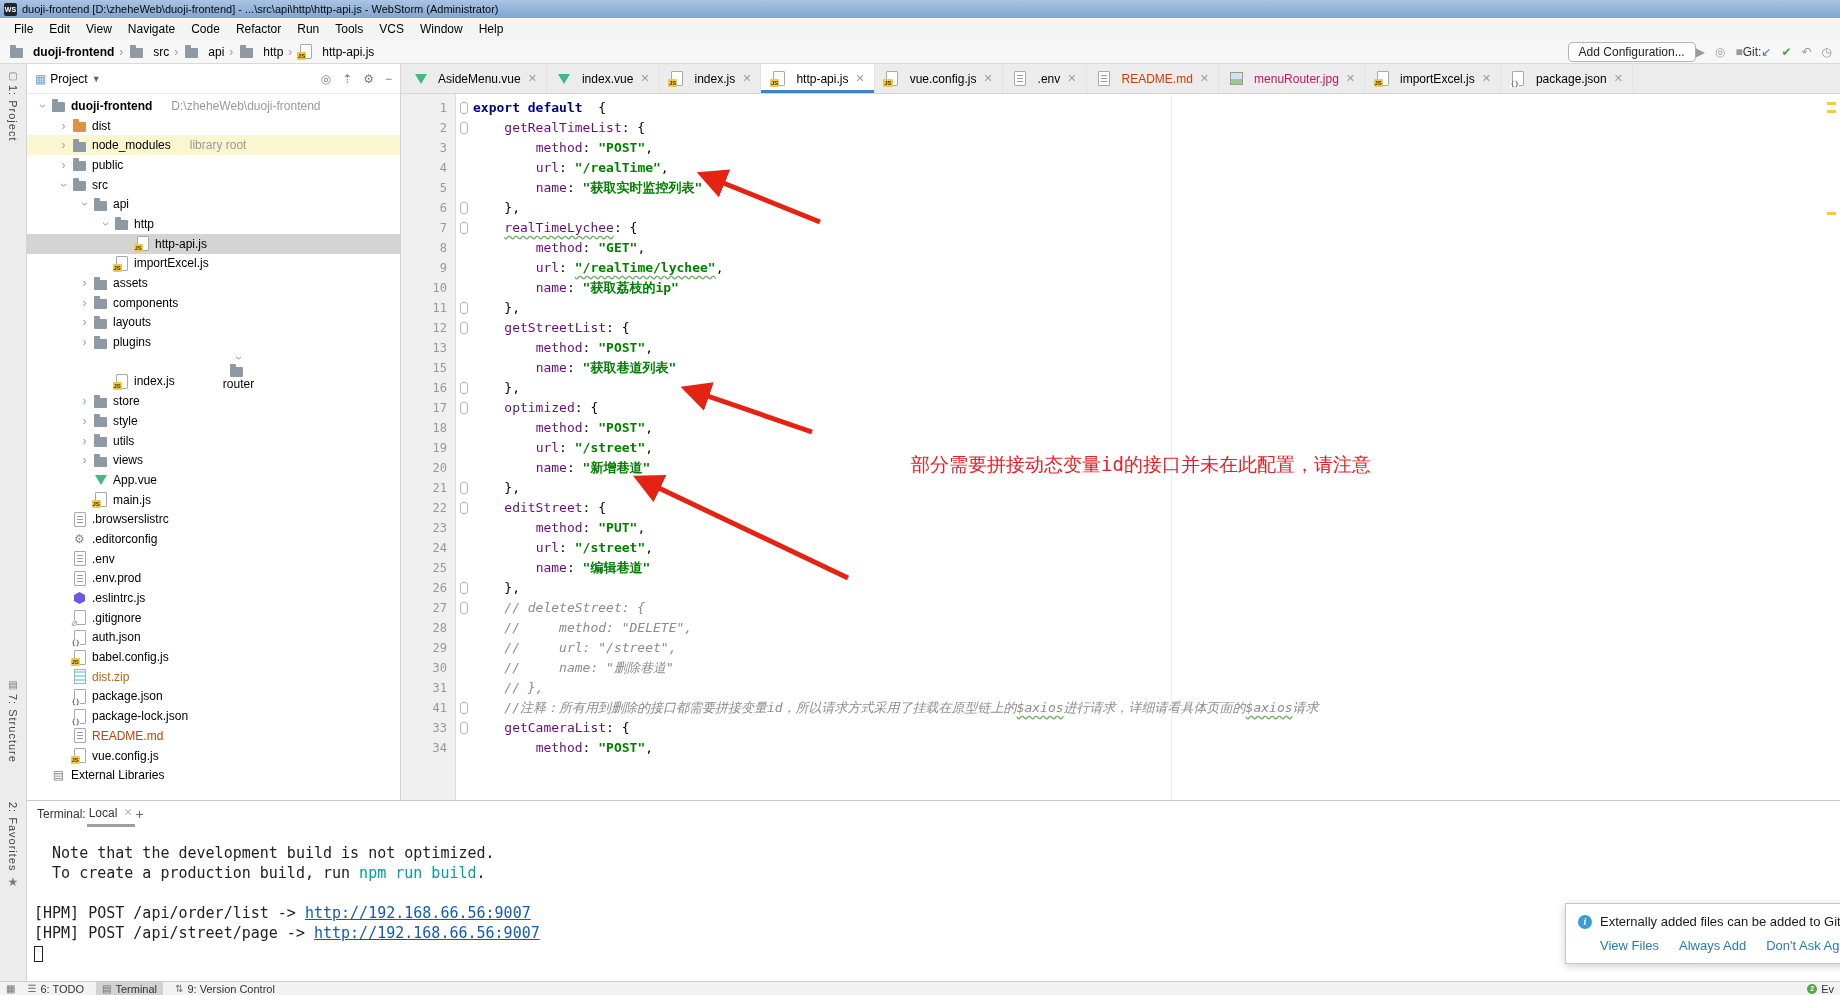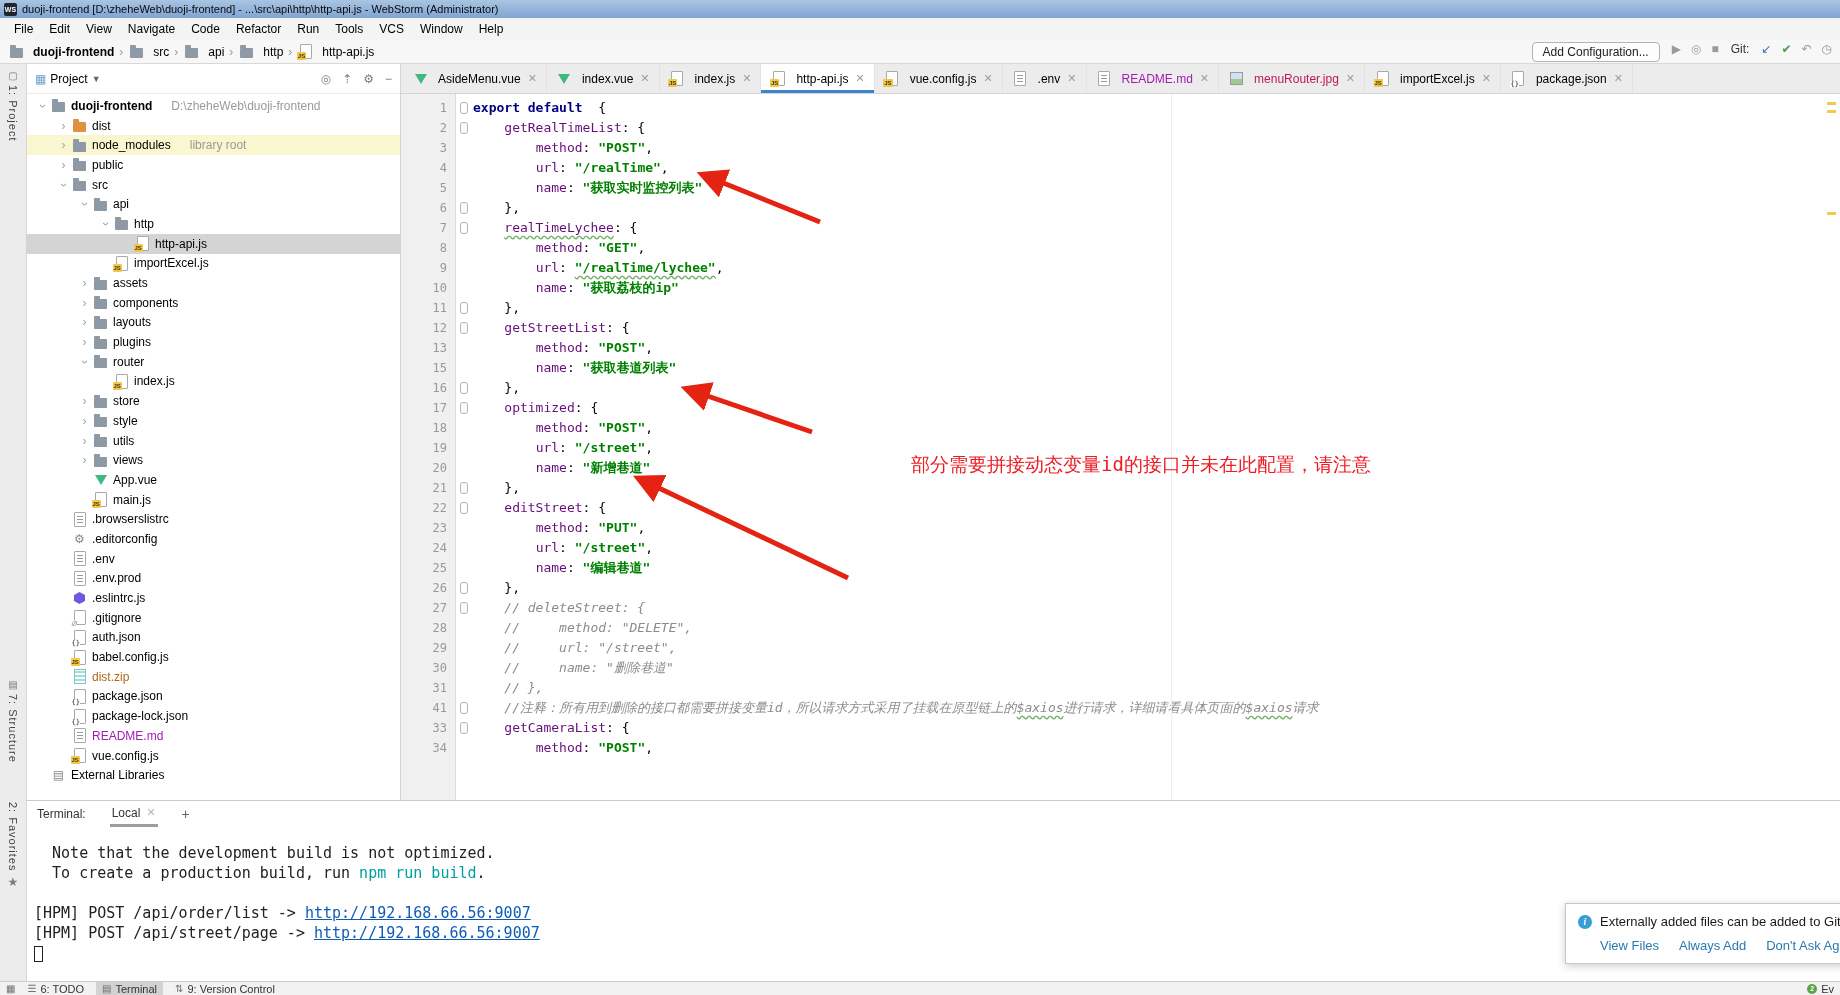--- a/index.html
+++ b/index.html
@@ -16,21 +16,21 @@
   .menu-bar{height:22px;background:#f4f4f4;display:flex;align-items:center;padding-left:6px}
   .menu-item{padding:2px 8px;cursor:default}
 
   
   .crumb-bar{height:23px;background:#f7f7f7;border-bottom:1px solid #d8d8d8;display:flex;
              align-items:center;padding:0 8px}
   .crumbs{display:flex;align-items:center;gap:4px}
   .crumb{display:flex;align-items:center;gap:4px}
   .crumb.bold{font-weight:bold}
   .crumb-sep{color:#9a9a9a;padding:0 1px}
-  .toolbar-right{margin-left:auto;display:flex;align-items:flex-start;gap:12px}
+  .toolbar-right{margin-left:auto;display:flex;align-items:center;gap:0}
   .add-config{border:1px solid #b4b4b4;border-radius:4px;background:#fdfdfd;padding:2px 10px;
               font-size:12px;color:#222}
   .tb-ico{color:#9a9a9a;font-size:12px}
   .tb-ico.blue{color:#3b76c2}.tb-ico.green{color:#4e9b53}
   .git-label{color:#333}
 
   
   .left-strip{position:absolute;left:0;top:64px;width:26px;height:917px;background:#ececec;
               border-right:1px solid #d5d5d5}
   .strip-item{position:absolute;left:0;width:26px;display:flex;flex-direction:column;align-items:center;gap:4px;color:#444}
@@ -46,21 +46,21 @@
 
   .tree{padding-top:2px}
   .trow{height:19.7px;display:flex;align-items:center;white-space:nowrap;font-size:12px}
   .trow.selected{background:#d4d4d4}
   .trow.highlight{background:#faf6cf}
   .trow .bold{font-weight:bold}
   .textra{color:#9a9a9a;margin-left:19px}
   .chev{width:15px;flex:0 0 auto;text-align:center;color:#9aa4ad;font-size:12px;line-height:1}
   .chev.open{transform:rotate(90deg)}
   .chev.none{visibility:hidden}
-  .lab-orange{color:#b26818}.lab-blue{color:#a21caf}.lab-green{color:#be185d}
+  .lab-orange{color:#b26818}.lab-blue{color:#c2410c}.lab-green{color:#be185d}
 
   
   .fic{width:17px;flex:0 0 auto;display:inline-flex;justify-content:center;align-items:center;margin-right:4px}
   .fo{display:inline-block;width:13px;height:10px;background:#8d99a4;border-radius:1px;position:relative;margin-top:3px}
   .fo::before{content:'';position:absolute;top:-3px;left:0;width:6px;height:3px;background:inherit;border-radius:1px 1px 0 0}
   .fo.o{background:#e0913f}
   .fi{display:inline-block;width:10px;height:13px;background:#fff;border:1px solid #a9a9a9;border-radius:1px;position:relative}
   .fi .jsb{position:absolute;left:-4px;bottom:-2px;background:#f2c84b;color:#43350a;font:bold 6px/1 "Liberation Sans";padding:1px;border-radius:1px}
   .fi.t::before{content:'';position:absolute;left:2px;top:3px;width:6px;height:1px;background:#9a9a9a;box-shadow:0 3px 0 #9a9a9a,0 6px 0 #9a9a9a}
   .fi .jb{position:absolute;left:-3px;bottom:-3px;color:#6b6b6b;font:bold 7px/1 "DejaVu Sans Mono",monospace;background:#fff}
@@ -96,21 +96,21 @@
   .c-c{color:#8c8c8c;font-style:italic}
   .c-cw{color:#8c8c8c;font-style:italic;text-decoration:underline wavy #6fae62;text-underline-offset:3px}
   .red-note{position:absolute;left:510px;top:360px;color:#ed1b24;font-size:19px;white-space:nowrap;z-index:2}
   .stripe-mark{position:absolute;right:4px;width:9px;height:3px;background:#f0cb4c;z-index:2}
 
   
   .arrows{position:absolute;left:0;top:0;width:1840px;height:995px;pointer-events:none;z-index:6}
 
   
   .terminal{position:absolute;left:27px;top:800px;right:0;height:181px;background:#fff;border-top:1px solid #c9c9c9}
-  .term-header{height:26px;display:flex;align-items:center;gap:24px;padding-left:10px;font-size:12px;color:#333}
+  .term-header{height:26px;display:flex;align-items:center;gap:1px;padding-left:10px;font-size:12px;color:#333}
   .term-tab{display:flex;align-items:center;gap:6px;padding:4px 2px;border-bottom:3px solid #9e9e9e}
   .term-tab .close{color:#b5b5b5;font-size:11px}
   .term-plus{color:#666;font-size:14px}
   .term-body{padding:16px 0 0 7px;font-family:"DejaVu Sans Mono",monospace;font-size:15px;line-height:20px;
              white-space:pre;color:#222}
   .t-link{color:#0f5bb5;text-decoration:underline}
   .t-cyan{color:#00a0a0}
   .t-cursor{display:inline-block;width:7px;height:14px;border:1px solid #222;vertical-align:middle}
 
   
@@ -329,21 +329,21 @@
         </span>
         <span>layouts</span>
       </div>
       <div class="trow" style="padding-left: 50px;">
         <span class="chev ">›</span>
         <span class="fic">
           <i class="fo"></i>
         </span>
         <span>plugins</span>
       </div>
-      <div class="trow" style="padding-left: 50px;">
+      <div class="trow" style="padding-left: 50px; flex-direction: column;">
         <span class="chev open">›</span>
         <span class="fic">
           <i class="fo"></i>
         </span>
         <span>router</span>
       </div>
       <div class="trow" style="padding-left: 71px;">
         <span class="chev none">›</span>
         <span class="fic">
           <i class="fi">

